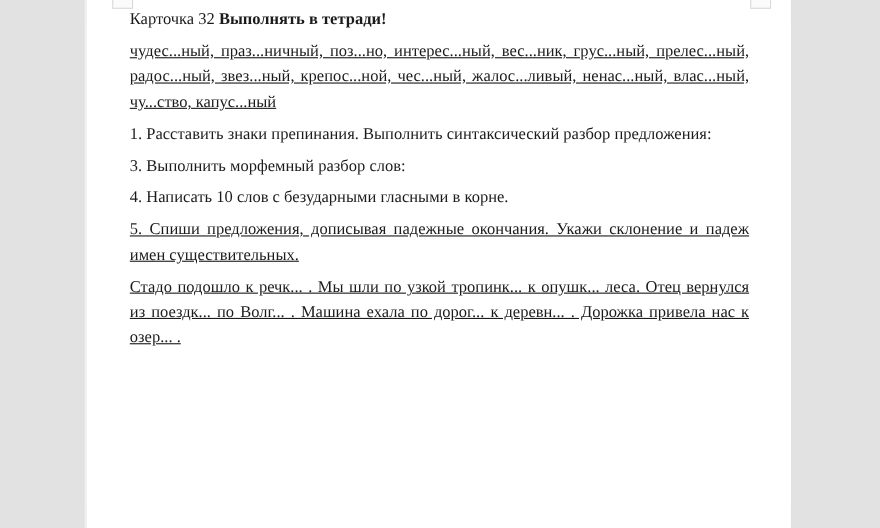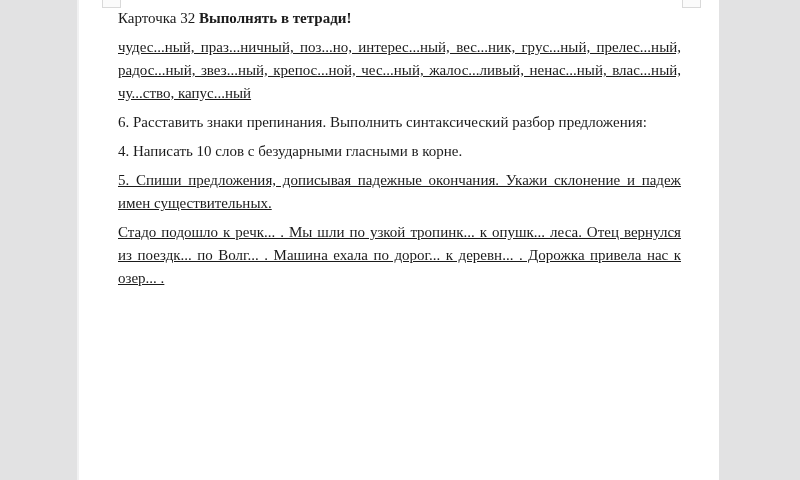--- a/index.html
+++ b/index.html
@@ -67,22 +67,23 @@
 
   <div class="paper">
     <div class="cutoff-box left"></div>
     <div class="cutoff-box right"></div>
 
     <div class="content">
       <p class="title"><span>Карточка 32</span> <b>Выполнять в тетради!</b></p>
 
       <p class="just">чудес...ный, праз...ничный, поз...но, интерес...ный, вес...ник, грус...ный, прелес...ный, радос...ный, звез...ный, крепос...ной, чес...ный, жалос...ливый, ненас...ный, влас...ный, чу...ство, капус...ный</p>
 
-      <p>6. Расставить знаки препинания. Выполнить синтаксический разбор предложения:</p>
+      <p>1. Расставить знаки препинания. Выполнить синтаксический разбор предложения:</p>
 
+      <p>3. Выполнить морфемный разбор слов:</p>
 
       <p>4. Написать 10 слов с безударными гласными в корне.</p>
 
       <p class="just">5. Спиши предложения, дописывая падежные окончания. Укажи склонение и падеж имен существительных.</p>
       <p class="just">Стадо подошло к речк... . Мы шли по узкой тропинк... к опушк... леса. Отец вернулся из поездк... по Волг... . Машина ехала по дорог... к деревн... . Дорожка привела нас к озер... .</p>
     </div>
   </div>
 </div>
 
 </body></html>

